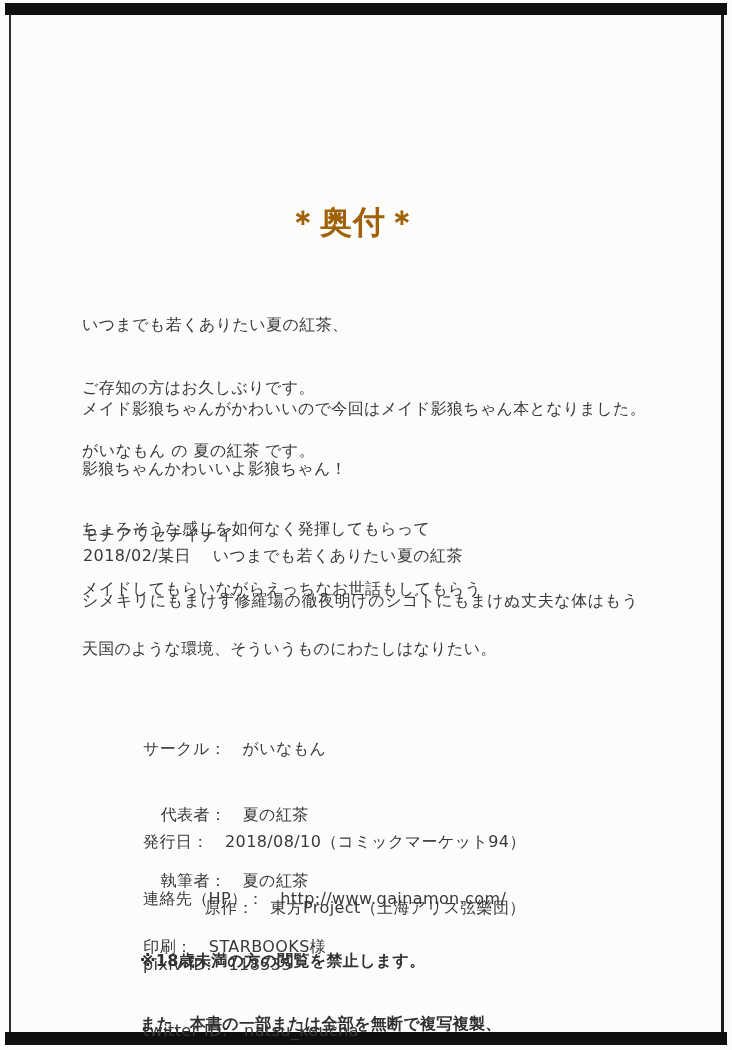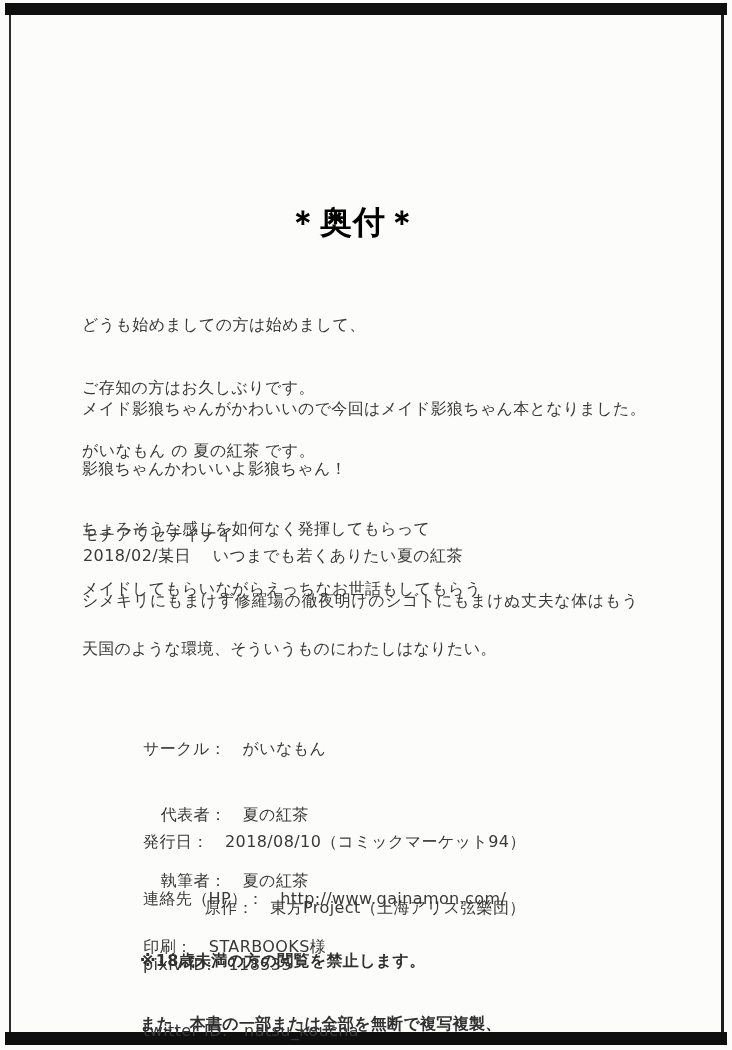--- a/index.html
+++ b/index.html
@@ -22,21 +22,21 @@
   .frame-right  { position: absolute; right: 8px; width: 3px; top: 15px; bottom: 18px; background: #1e1e1e; }
 
   .block { position: absolute; white-space: pre; }
 
   .title {
     top: 202px; left: 0; width: 706px;
     text-align: center;
     font-size: 32px; line-height: 40px;
     font-weight: 600;
     letter-spacing: 1px;
-    color: #000000;
+    color: #a16207;
   }
   .greeting { top: 272px; left: 82px;  font-size: 16px; line-height: 21px; letter-spacing: 0.4px; }
   .bodytext { top: 359px; left: 82px;  font-size: 16px; line-height: 20px; letter-spacing: 0.3px; }
   .note     { top: 480px; left: 82px;  font-size: 16px; line-height: 22px; letter-spacing: 0.6px; }
   .dateline { top: 545px; left: 83px;  font-size: 16px; line-height: 22px; letter-spacing: 0.4px; }
   .credits  { top: 694px; left: 143px; font-size: 16px; line-height: 22px; letter-spacing: 0.4px; text-align: center; }
   .publish  { top: 787px; left: 143px; font-size: 16px; line-height: 22px; letter-spacing: 0.4px; text-align: right; }
   .contact  { top: 844px; left: 143px; font-size: 16px; line-height: 22px; letter-spacing: 0.4px; }
   .warning  { top: 908px; left: 140px; font-size: 16px; line-height: 21px; letter-spacing: 0.3px;
               font-weight: bold; color: #303030; }
@@ -47,21 +47,21 @@
 <div class="page">
 
   <div class="frame-top"></div>
   <div class="frame-bottom"></div>
   <div class="frame-left"></div>
   <div class="frame-right"></div>
 
   <div class="block title">＊奥付＊</div>
 
   <div class="block greeting">
-    <div>どうも始めましての方は始めまして、</div>
+    <div>いつまでも若くありたい夏の紅茶、</div>
     <div>ご存知の方はお久しぶりです。</div>
     <div>がいなもん の 夏の紅茶 です。</div>
   </div>
 
   <div class="block bodytext">
     <div>メイド影狼ちゃんがかわいいので今回はメイド影狼ちゃん本となりました。</div>
     <div>影狼ちゃんかわいいよ影狼ちゃん！</div>
     <div>ちょろそうな感じを如何なく発揮してもらって</div>
     <div>メイドしてもらいながらえっちなお世話もしてもらう</div>
     <div>天国のような環境、そういうものにわたしはなりたい。</div>

